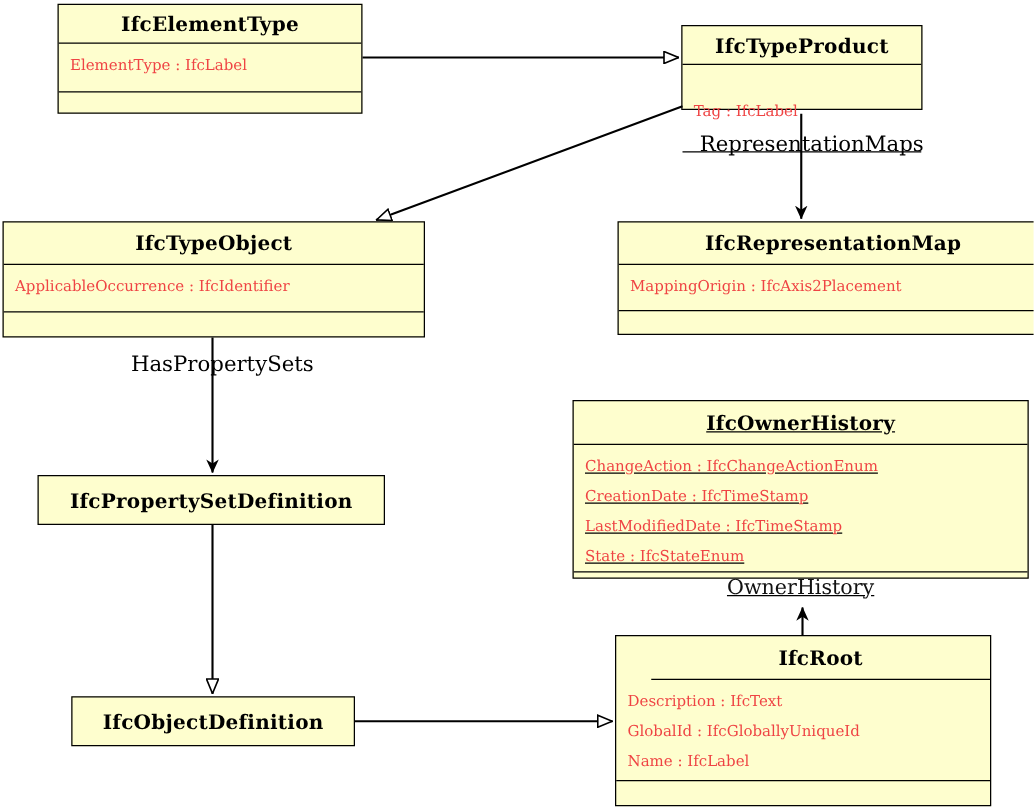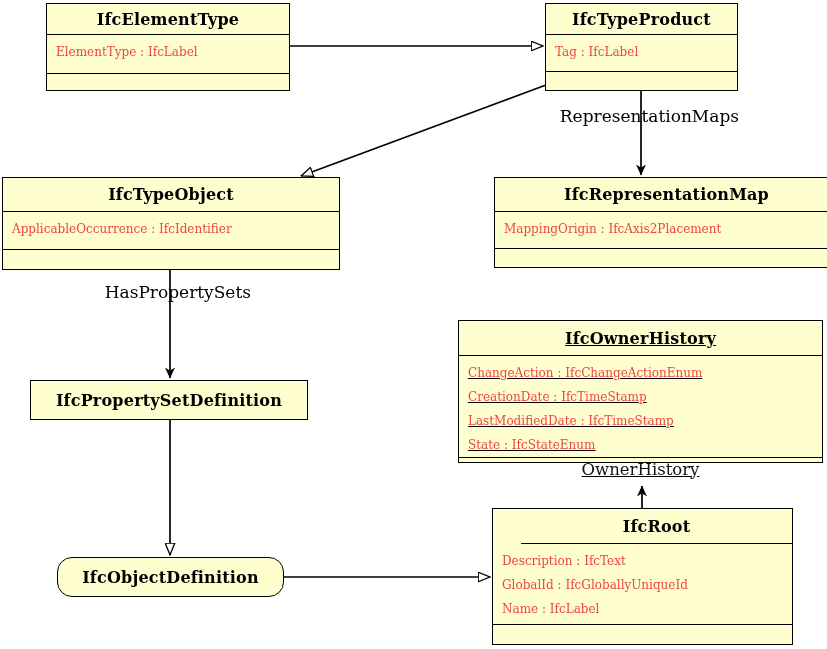--- a/index.html
+++ b/index.html
@@ -72,21 +72,21 @@
 <div class="stage">
 
   <div class="cls" style="left:46px; top:3px; width:244px; height:88px;">
     <div class="cls-title divided" style="height:30px;">IfcElementType</div>
     <div class="cls-attrs">
       <div>ElementType : IfcLabel</div>
     </div>
     <div class="cls-footer" style="height:16px;"></div>
   </div>
 
-  <div class="cls" style="left:545px; top:3px; width:193px; height:88px;">
+  <div class="cls" style="left:545px; top:20px; width:193px; height:68px;gap:20px;">
     <div class="cls-title divided" style="height:30px;">IfcTypeProduct</div>
     <div class="cls-attrs">
       <div>Tag : IfcLabel</div>
     </div>
     <div class="cls-footer" style="height:18px;"></div>
   </div>
 
   <div class="cls" style="left:2px; top:177px; width:338px; height:93px;">
     <div class="cls-title divided" style="height:33px;">IfcTypeObject</div>
     <div class="cls-attrs">
@@ -111,21 +111,21 @@
       <div>LastModifiedDate : IfcTimeStamp</div>
       <div>State : IfcStateEnum</div>
     </div>
     <div class="cls-footer" style="height:22px;">OwnerHistory</div>
   </div>
 
   <div class="cls single" style="left:30px; top:380px; width:278px; height:40px;align-items:center;">
     <div class="cls-title">IfcPropertySetDefinition</div>
   </div>
 
-  <div class="cls single" style="left:57px; top:557px; width:227px; height:40px;border-radius:15px;">
+  <div class="cls single" style="left:57px; top:557px; width:227px; height:40px;">
     <div class="cls-title">IfcObjectDefinition</div>
   </div>
 
   <div class="cls" style="left:492px; top:508px; width:301px; height:137px;">
     <div class="cls-title divided" style="height:34px;margin-left:28px;">IfcRoot</div>
     <div class="cls-attrs">
       <div>Description : IfcText</div>
       <div>GlobalId : IfcGloballyUniqueId</div>
       <div>Name : IfcLabel</div>
     </div>

